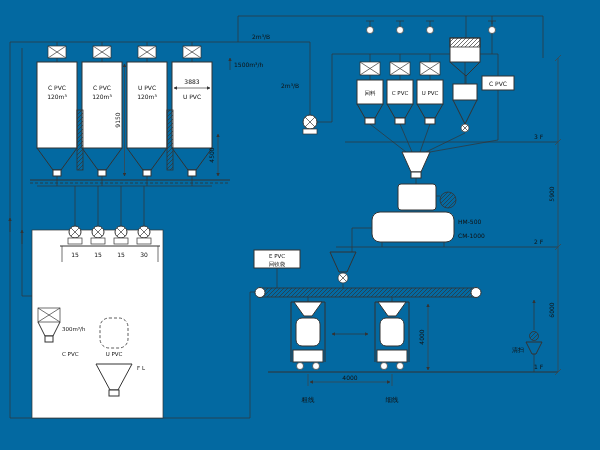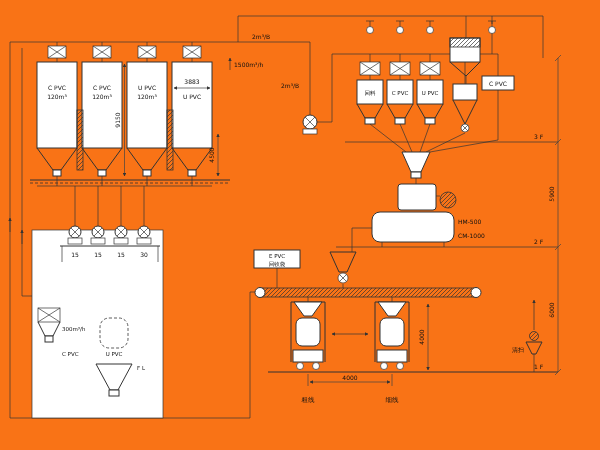--- a/index.html
+++ b/index.html
@@ -1,16 +1,16 @@
 <!DOCTYPE html>
 <html><head>
 <meta charset="utf-8">
 <style>
   html,body{margin:0;padding:0;background:#fff;}
-  .stage{width:600px;height:450px;background:#f97316;position:relative;overflow:hidden;
+  .stage{width:600px;height:450px;background:#0369a1;position:relative;overflow:hidden;
          font-family:"DejaVu Sans",sans-serif;}
   svg{display:block;}
   .ln{fill:none;stroke:#333;stroke-width:1;}
   .thin{fill:none;stroke:#333;stroke-width:0.7;}
   .dash{fill:none;stroke:#333;stroke-width:0.8;stroke-dasharray:3 2;}
   .eq{fill:#ffffff;stroke:#333;stroke-width:1;}
   .eqthin{fill:#ffffff;stroke:#333;stroke-width:0.7;}
   .hatch{fill:url(#hatch);stroke:#333;stroke-width:0.8;}
   .dim{fill:none;stroke:#444;stroke-width:0.7;}
   text{fill:#111;font-family:"DejaVu Sans",sans-serif;}

